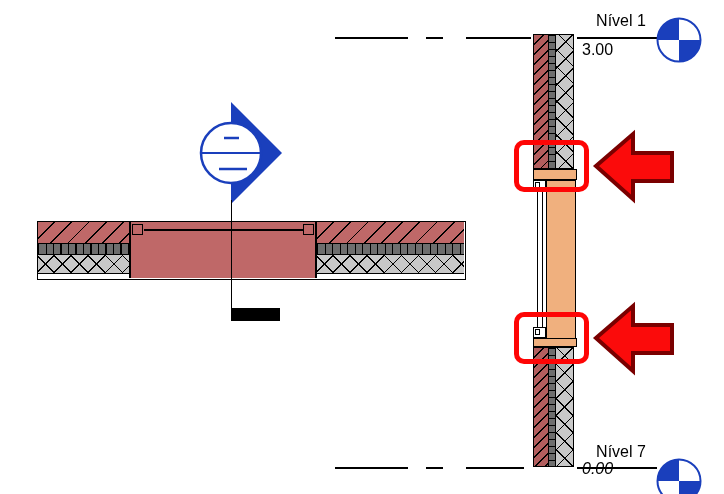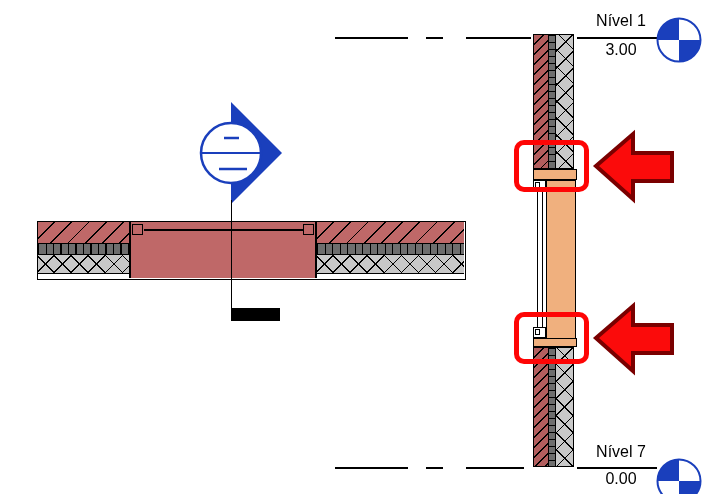--- a/index.html
+++ b/index.html
@@ -6,21 +6,21 @@
   #canvas{
     position:relative;width:724px;height:494px;background:#fff;overflow:hidden;
     font-family:"Liberation Sans",sans-serif;color:#000;
   }
   .abs{position:absolute;}
 
   
   .lvl-dash{position:absolute;height:2px;background:#000;}
   .lvl-line{position:absolute;height:2px;background:#000;}
   .lvl-name{position:absolute;width:78px;text-align:center;font-size:16px;line-height:18px;}
-  .lvl-elev{position:absolute;width:78px;text-align:center;font-size:16px;line-height:18px;}
+  .lvl-elev{position:absolute;width:78px;text-align:left;font-size:16px;line-height:18px;}
 
   
   .brick-plan{background-color:#bf6868;
     background-image:repeating-linear-gradient(135deg,transparent 0 11px,#000 11px 12.2px);}
   .brick-sec{background-color:#b25e5e;
     background-image:repeating-linear-gradient(135deg,transparent 0 6px,#000 6px 7.1px);}
   .block-h{background-color:#6e6e6e;border-top:1.5px solid #000;border-bottom:1.5px solid #000;
     background-image:repeating-linear-gradient(90deg,#000 0 1.3px,transparent 1.3px 7.5px);}
   .block-v{background-color:#6e6e6e;border-left:1.5px solid #000;border-right:1.5px solid #000;
     background-image:repeating-linear-gradient(180deg,#000 0 1.3px,transparent 1.3px 7px);}
@@ -80,21 +80,21 @@
     <circle cx="23" cy="23" r="21.5" fill="#fff" stroke="#1a3fbc" stroke-width="2"></circle>
     <path d="M23,23 L23,1.5 A21.5,21.5 0 0 0 1.5,23 Z" fill="#1a3fbc"></path>
     <path d="M23,23 L23,44.5 A21.5,21.5 0 0 0 44.5,23 Z" fill="#1a3fbc"></path>
   </svg>
 
   <div class="lvl-dash" style="left:335px;top:466.5px;width:73px;"></div>
   <div class="lvl-dash" style="left:426px;top:466.5px;width:17px;"></div>
   <div class="lvl-dash" style="left:466px;top:466.5px;width:58px;"></div>
   <div class="lvl-line" style="left:577px;top:467px;width:80px;"></div>
   <div class="lvl-name" style="left:582px;top:443px;">Nível 7</div>
-  <div class="lvl-elev" style="left:582px;top:470px;">0.00</div>
+  <div class="lvl-elev" style="left:582px;top:460px;font-style:italic;">0.00</div>
   <svg class="abs" style="left:656px;top:458px;" width="46" height="46" viewBox="0 0 46 46">
     <circle cx="23" cy="23" r="21.5" fill="#fff" stroke="#1a3fbc" stroke-width="2"></circle>
     <path d="M23,23 L23,1.5 A21.5,21.5 0 0 0 1.5,23 Z" fill="#1a3fbc"></path>
     <path d="M23,23 L23,44.5 A21.5,21.5 0 0 0 44.5,23 Z" fill="#1a3fbc"></path>
   </svg>
 
   <div class="abs" id="plan">
 
     <div class="plan-seg" style="left:0;width:91px;">
       <div class="plan-row row-brick brick-plan"></div>

